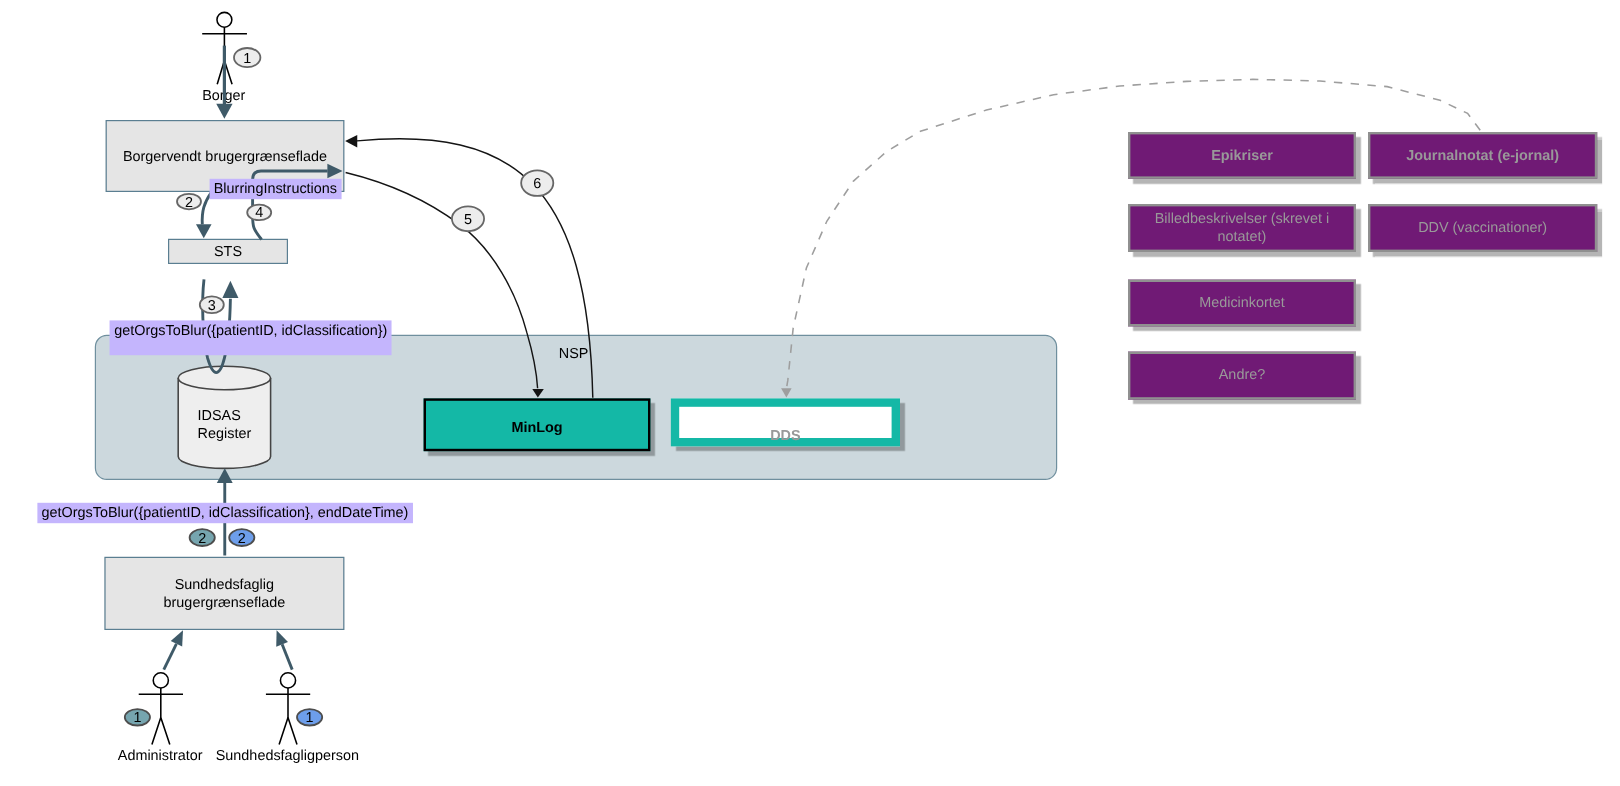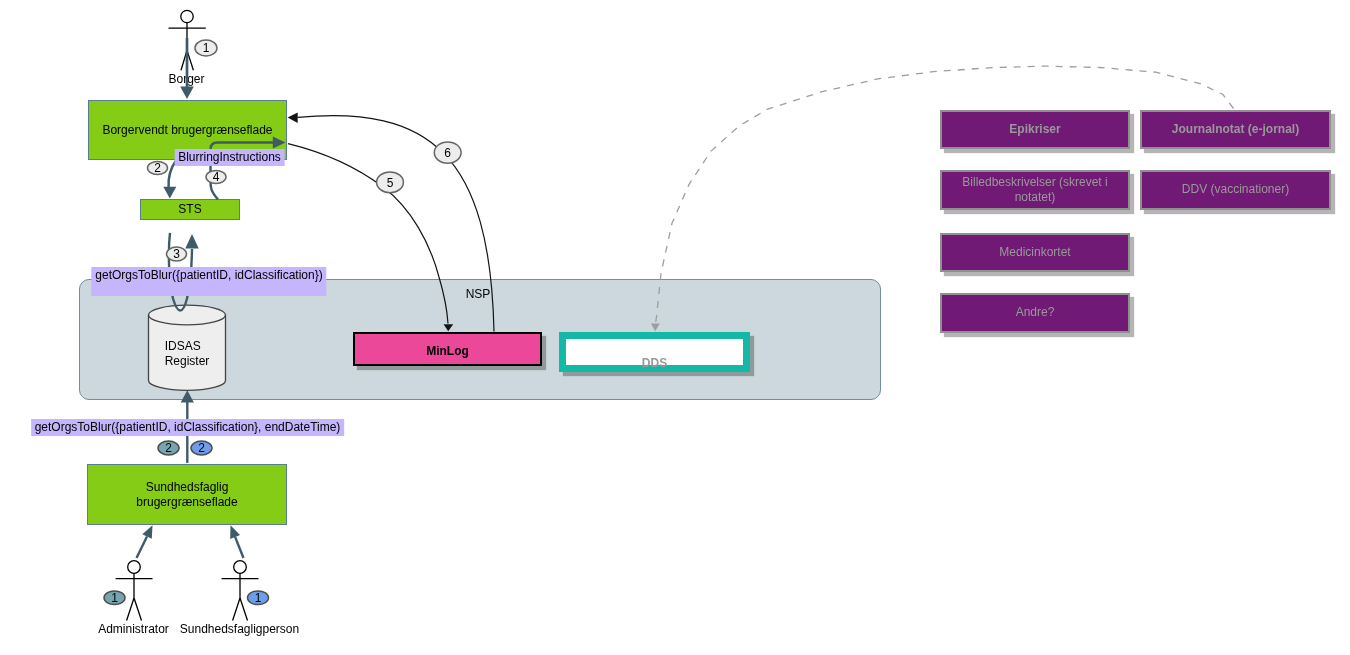--- a/index.html
+++ b/index.html
@@ -1,20 +1,20 @@
 <!DOCTYPE html>
 <html><head><meta charset="utf-8">
 <style>
 html,body{margin:0;padding:0;background:#fff}
 body{position:relative;width:1350px;height:655px;overflow:hidden;
  font-family:"Liberation Sans",sans-serif;font-size:12px;color:#000}
 *{box-sizing:border-box}
 .box{position:absolute;display:flex;align-items:center;justify-content:center;
  text-align:center;line-height:15px;z-index:3}
-.blue{background:#84cc16;border:1.4px solid #5a7e91}
+.blue{background:#e5e5e5;border:1.4px solid #5a7e91}
 .gray{background:#701a75;border:2px solid #909090;color:#999;
  box-shadow:4px 4px 1px rgba(0,0,0,0.29)}
 .lbl{position:absolute;white-space:nowrap;text-align:left;line-height:15px;
  transform:translateX(-50%)}
 .wbg{background:#c4b5fd;padding:1px 4px;z-index:5}
 .tbg{z-index:0}
 svg{position:absolute;left:0;top:0}
 #svg1{z-index:2}
 #svg2{z-index:4}
 svg text{font-family:"Liberation Sans",sans-serif;font-size:12px;fill:#000;text-anchor:middle}
@@ -83,21 +83,21 @@
   <text x="168.5" y="452.2">2</text>
   <text x="201.5" y="452.2">2</text>
   <text x="114.5" y="602">1</text>
   <text x="258" y="602">1</text>
  </g>
 </svg>
 
 <div class="box blue" style="left:88px;top:100px;width:199px;height:60px">Borgervendt brugergrænseflade</div>
 <div class="box blue" style="left:140px;top:199px;width:100px;height:21px">STS</div>
 <div class="box blue" style="left:87px;top:464px;width:200px;height:61px">Sundhedsfaglig<br>brugergrænseflade</div>
-<div class="box" style="left:353px;top:332px;width:189px;height:34px;background:#ec4899;border:2px solid #000;font-weight:bold;box-shadow:4px 4px 1px rgba(0,0,0,0.29);padding-top:5px">MinLog</div>
+<div class="box" style="left:353px;top:332px;width:189px;height:44px;background:#14b8a6;border:2px solid #000;font-weight:bold;box-shadow:4px 4px 1px rgba(0,0,0,0.29);padding-top:5px">MinLog</div>
 <div class="box" style="left:559px;top:332px;width:191px;height:39.5px;background:#fff;border:7px solid #14b8a6;color:#999;font-weight:bold;box-shadow:4px 4px 1px rgba(0,0,0,0.29);padding-top:23px">DDS</div>
 <div class="box gray" style="left:940px;top:109.5px;width:190px;height:39px;font-weight:bold">Epikriser</div>
 <div class="box gray" style="left:1140px;top:109.5px;width:191px;height:39px;font-weight:bold">Journalnotat (e-jornal)</div>
 <div class="box gray" style="left:940px;top:169.5px;width:190px;height:40px">Billedbeskrivelser (skrevet i notatet)</div>
 <div class="box gray" style="left:1140px;top:169.5px;width:191px;height:40px">DDV (vaccinationer)</div>
 <div class="box gray" style="left:940px;top:232.5px;width:190px;height:39.5px">Medicinkortet</div>
 <div class="box gray" style="left:940px;top:293px;width:190px;height:39.5px">Andre?</div>
 
 <div class="lbl" style="left:187px;top:339px;z-index:3">IDSAS<br>Register</div>
 

